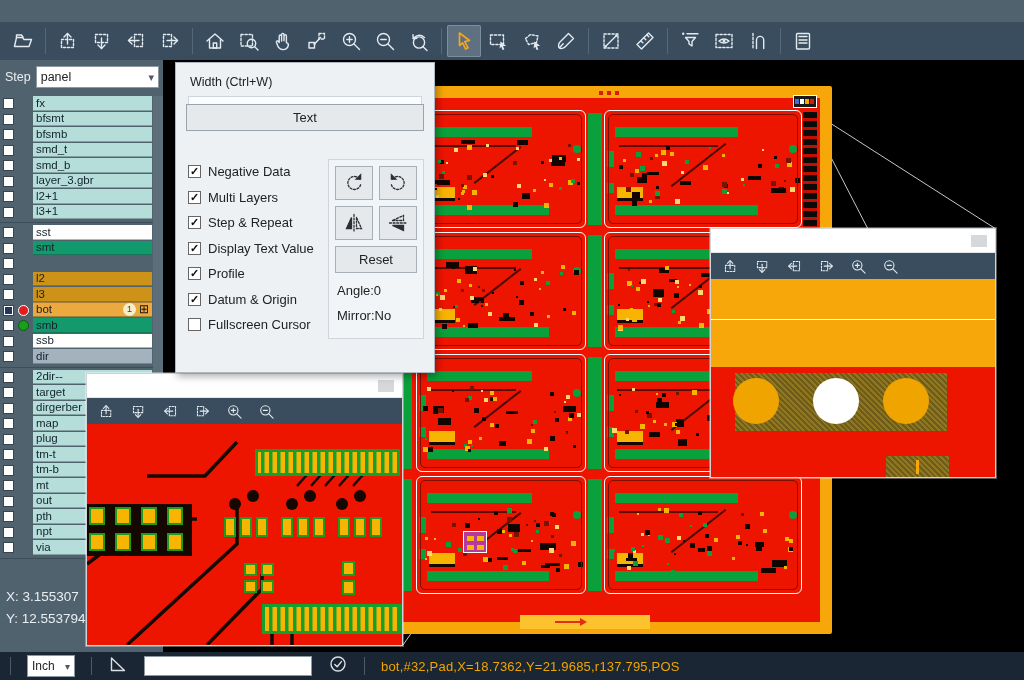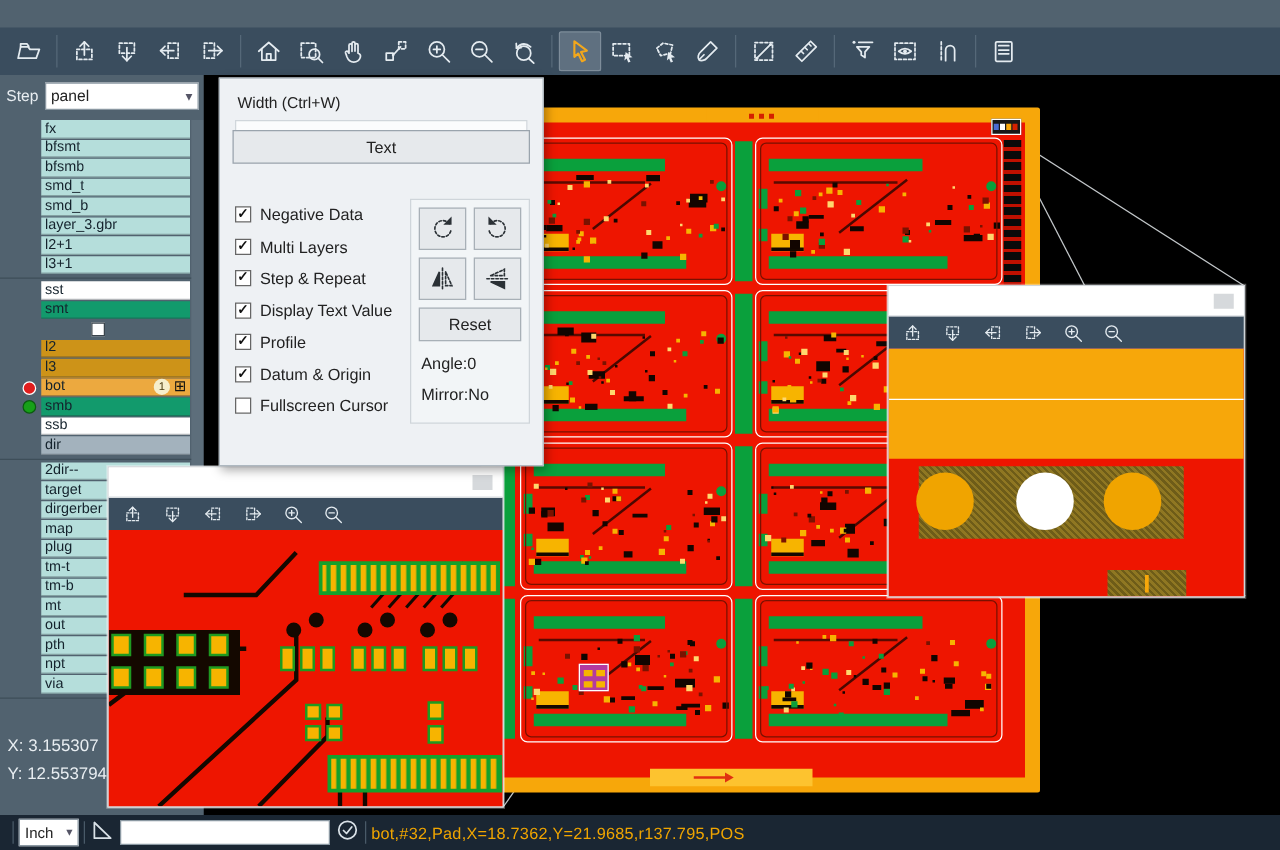--- a/index.html
+++ b/index.html
@@ -21,21 +21,21 @@
   .yel{stroke:#f2a71c !important;stroke-width:1.7;}
   
   #sidebar{left:0;top:60px;width:163px;height:592px;background:#51626f;}
   #sidebar .scrollstrip{position:absolute;right:0;top:36px;width:10px;bottom:46px;background:#5d6e7b;}
   #steprow{position:absolute;left:0;top:4px;width:163px;height:26px;display:flex;align-items:center;}
   #steplabel{color:#e9eef2;font-size:12.5px;padding:0 5px;}
   #stepselect{flex:1;height:22px;background:#fff;border:1px solid #8b98a2;display:flex;align-items:center;justify-content:space-between;padding:0 4px;margin-right:4px;font-size:12.5px;color:#222;}
   #stepselect .chev{color:#556;font-size:11px;}
   #layers{position:absolute;left:0;top:36px;width:153px;}
   .lgroup{border-bottom:1px solid #3e4e59;padding-bottom:2px;margin-bottom:2px;}
-  .lrow{height:15.5px;display:flex;align-items:center;position:relative;justify-content:center;}
+  .lrow{height:15.5px;display:flex;align-items:center;position:relative;}
   .cb{width:11px;height:11px;background:#fff;border:1px solid #3a444c;margin-left:3px;flex:0 0 auto;position:relative;}
   .cb.filled{background:#fff;}
   .cb.filled::after{content:'';position:absolute;inset:1px;background:#22365a;}
   .ldot{width:11px;height:11px;border-radius:50%;position:absolute;left:18px;top:2px;}
   .lcell{position:absolute;left:33px;top:0;width:119px;height:14.5px;display:flex;align-items:center;padding:0 3px;border-bottom:1px solid rgba(40,50,58,.35);}
   .lname{font-size:11.5px;color:#14222c;white-space:nowrap;overflow:hidden;}
   .lbadge{margin-left:auto;width:13px;height:13px;border-radius:50%;background:#f6eecb;color:#4a3a10;font-size:9px;display:flex;align-items:center;justify-content:center;}
   .lgrid{font-size:12px;color:#111;margin-left:3px;line-height:1;}
   #coords{position:absolute;left:6px;bottom:22px;color:#e9eef2;font-size:13.5px;line-height:22px;}
   
@@ -85,21 +85,21 @@
   #dlg-right{position:absolute;right:10px;top:96px;width:96px;height:180px;border:1px solid #cfd5da;background:#f2f5f7;padding:6px;}
   #dlg-right .btnrow{display:flex;gap:6px;margin-bottom:6px;}
   .dlgbtn{width:38px;height:34px;background:#e6e9ec;border:1px solid #a8b0b7;display:flex;align-items:center;justify-content:center;}
   .dlgbtn svg{stroke:#2b3136;fill:none;stroke-width:1.3;stroke-linecap:round;}
   .filD{fill:#2b3136;stroke:#2b3136;}
   .dshD{stroke-dasharray:2 1.6;}
   #reset-btn{width:82px;height:27px;background:#e6e9ec;border:1px solid #a8b0b7;font-size:13px;color:#222;display:flex;align-items:center;justify-content:center;margin-top:6px;}
   #angle-text,#mirror-text{font-size:13px;color:#222;margin-top:10px;margin-left:2px;}
   #close-btn{position:absolute;left:10px;bottom:9px;width:238px;height:27px;background:#e6e9ec;border:1px solid #9aa4ad;font-size:13px;color:#222;display:flex;align-items:center;justify-content:center;}
   
-  #statusbar{left:0;top:652px;width:1024px;height:28px;background:#1a2633;display:flex;align-items:center;padding-left:10px;gap:4px;z-index:70;}
+  #statusbar{left:0;top:652px;width:1024px;height:28px;background:#1a2633;display:flex;align-items:center;padding-left:10px;gap:16px;z-index:70;}
   .sbsep{width:1px;height:18px;background:#495a68;}
   #unit-select{width:48px;height:22px;background:#fff;border:1px solid #8b98a2;display:flex;align-items:center;justify-content:space-between;padding:0 4px;font-size:12px;color:#222;}
   #unit-select .chev{color:#556;font-size:10px;}
   .sbicon svg{stroke:#d9e1e7;fill:none;stroke-width:1.4;stroke-linecap:round;stroke-linejoin:round;}
   #cmd-input{width:168px;height:20px;background:#fff;border:1px solid #8b98a2;font-size:12px;padding:0 4px;color:#222;}
   #sel-info{font-size:13px;color:#f0a500;letter-spacing:.2px;white-space:nowrap;}
 </style>
 </head>
 <body>
 

